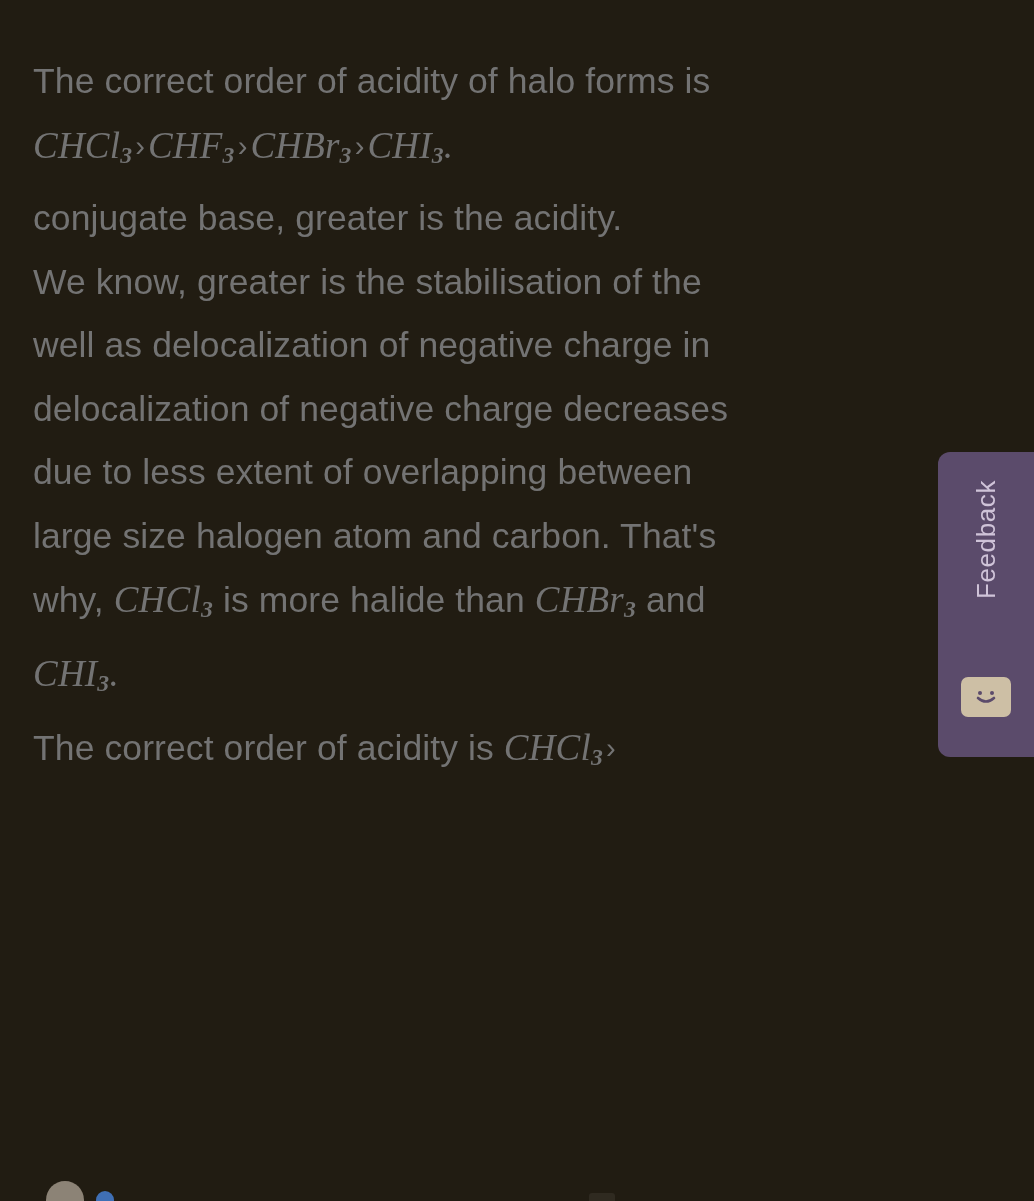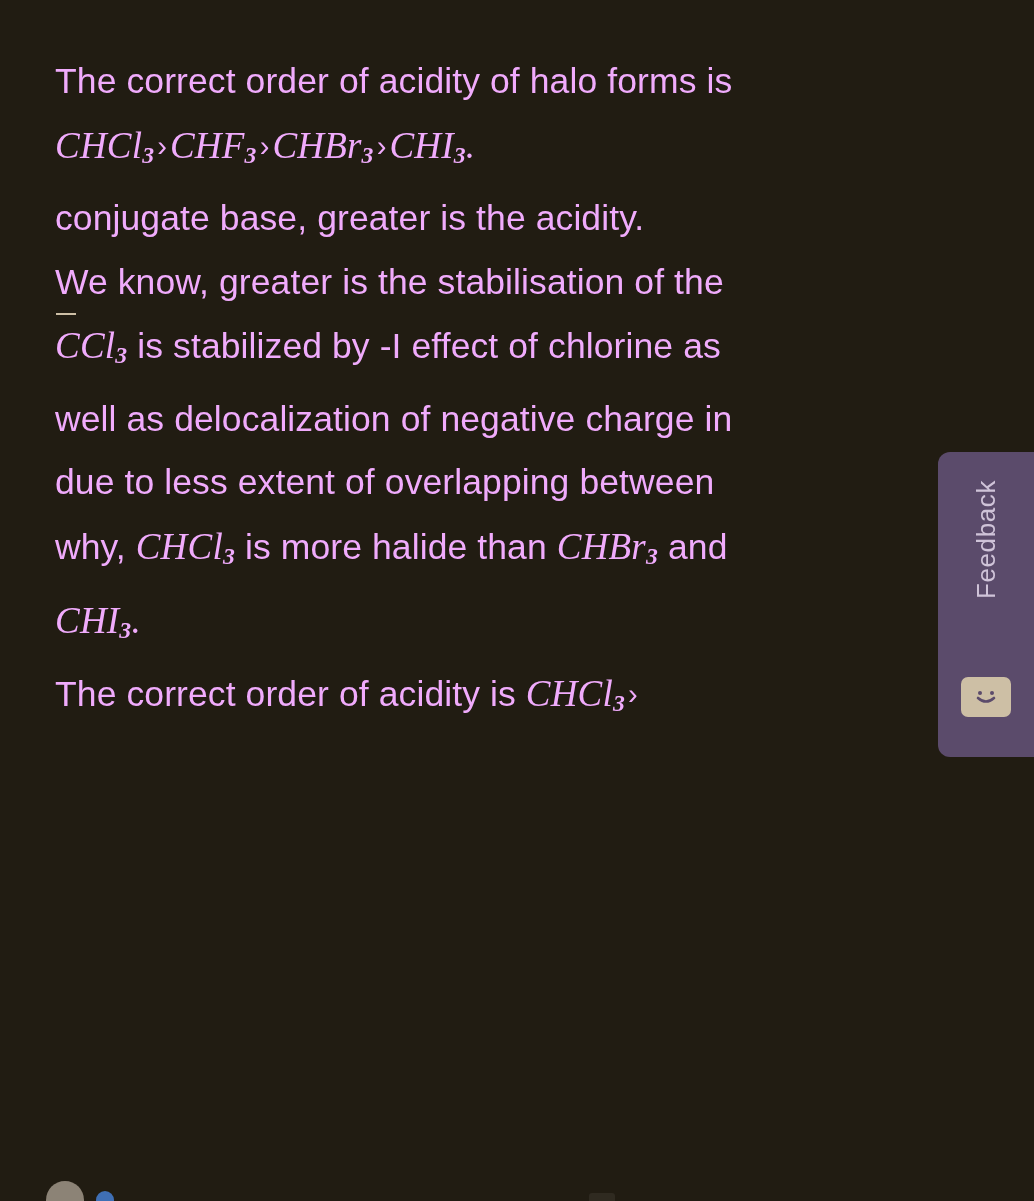--- a/index.html
+++ b/index.html
@@ -17,23 +17,22 @@
   }
 
   .solution-body {
     position: absolute;
     left: 33px;
     top: 50px;
     width: 940px;
     font-size: 35.5px;
     line-height: 63.5px;
     letter-spacing: 0.1px;
-    color: #f0abfc;
+    color: #737373;
     font-weight: 500;
-    margin-left: 22px;
   }
   .solution-body p {
     margin: 0;
     padding: 0;
   }
   .math {
     font-family: "Liberation Serif", serif;
     font-size: 37px;
     letter-spacing: 0.2px;
     font-style: italic;
@@ -151,36 +150,38 @@
 
   <p>
     <span>conjugate base, greater is the acidity.</span>
   </p>
 
   <p>
     <span>We know, greater is the stabilisation of the</span>
   </p>
 
 
-  <p>
-    <span class="math"><span class="ovl">C</span><span>Cl</span><sub>3</sub></span>
-    <span>is stabilized by -I effect of chlorine as</span>
-  </p>
 
   <p>
     <span>well as delocalization of negative charge in</span>
   </p>
 
 
 
+  <p>
+    <span>delocalization of negative charge decreases</span>
+  </p>
 
   <p>
     <span>due to less extent of overlapping between</span>
   </p>
 
+  <p>
+    <span>large size halogen atom and carbon. That's</span>
+  </p>
 
   <p>
     <span>why,</span>
     <span class="math"><span>CHCl</span><sub>3</sub></span>
     <span>is more halide than</span>
     <span class="math"><span>CHBr</span><sub>3</sub></span>
     <span>and</span>
   </p>
 
   <p>

